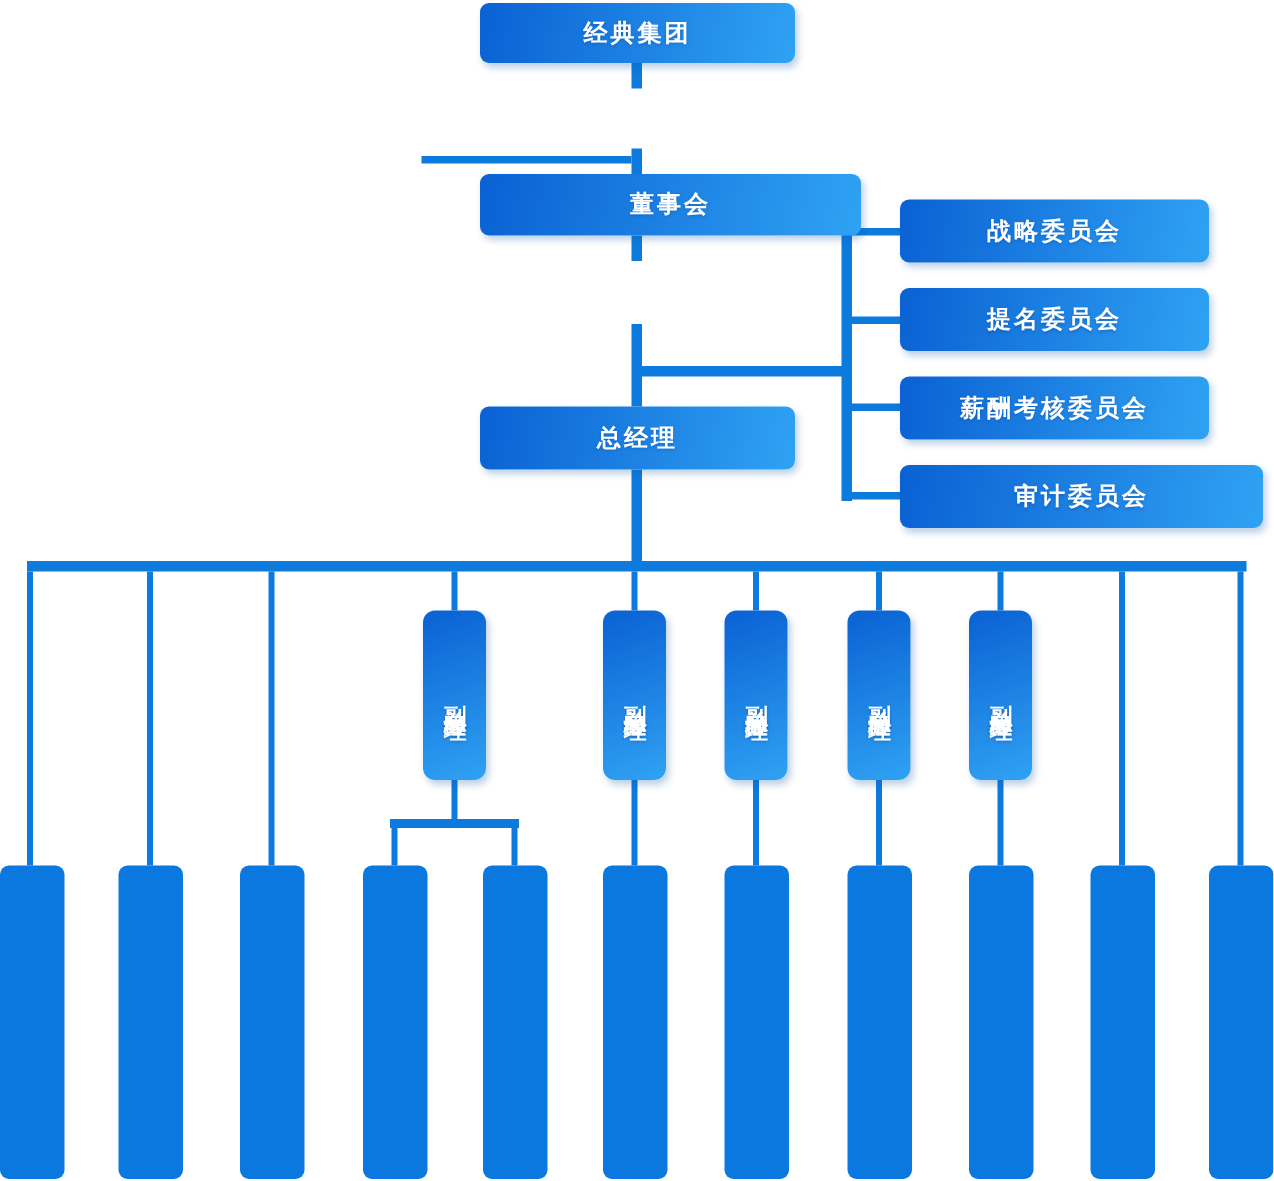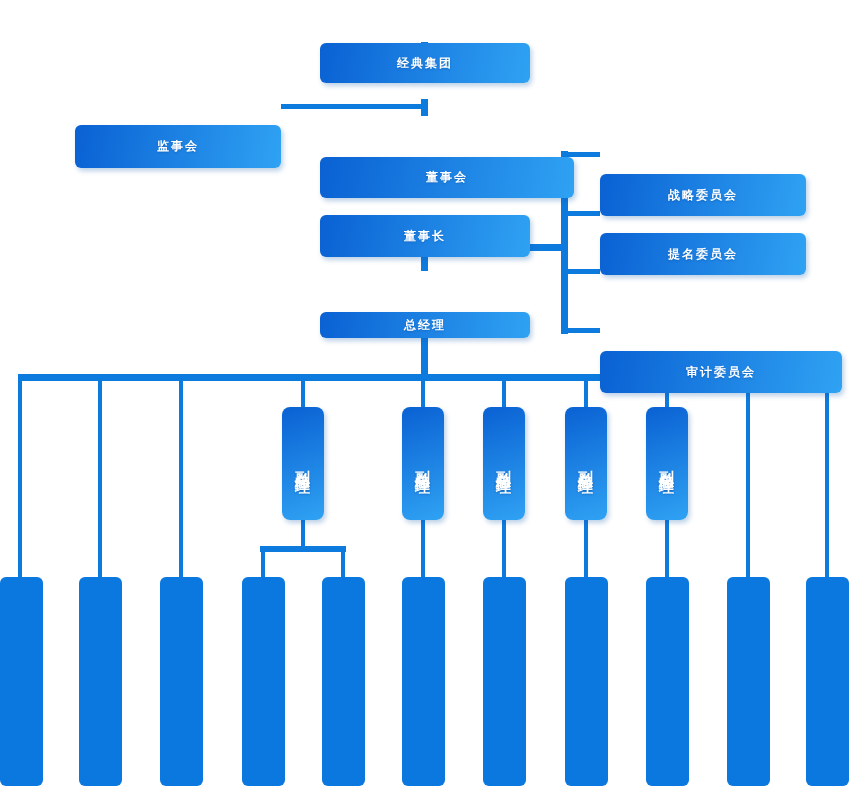--- a/index.html
+++ b/index.html
@@ -9,25 +9,24 @@
     --department-fill:#0a78de;
     --text:#ffffff;
     --background:#ffffff;
   }
   html,body{margin:0;padding:0;}
   body{background:var(--background);font-family:"Liberation Sans",sans-serif;}
   .canvas{position:relative;width:849px;height:787px;background:var(--background);overflow:hidden;}
   .ln{position:absolute;background:var(--line);}
   .node{
     position:absolute;display:flex;align-items:center;justify-content:center;
-    color:var(--text);font-weight:bold;font-size:12px;letter-spacing:2px;
+    color:var(--text);font-weight:bold;font-size:16px;letter-spacing:2px;
     background:linear-gradient(100deg,var(--gradient-start),var(--gradient-end));
     border-radius:6px;box-shadow:2px 3px 5px rgba(13,90,170,.28);
     text-shadow:0 1px 2px rgba(0,60,140,.35);
-    margin-top:41px;
   }
   .vnode{
     position:absolute;display:flex;align-items:center;justify-content:center;
     color:var(--text);font-weight:bold;font-size:15px;
     background:linear-gradient(160deg,var(--gradient-start),var(--gradient-end));
     border-radius:8px;box-shadow:2px 3px 5px rgba(13,90,170,.28);
     text-shadow:0 1px 2px rgba(0,60,140,.35);
   }
   .vnode span{writing-mode:vertical-rl;text-orientation:upright;letter-spacing:3px;line-height:1;}
   .dept{
@@ -74,38 +73,35 @@
   <div class="ln" style="left:341px;top:552px;width:4px;height:25px"></div>
 
   <div class="ln" style="left:421px;top:520px;width:4px;height:57px"></div>
   <div class="ln" style="left:502px;top:520px;width:4px;height:57px"></div>
   <div class="ln" style="left:584px;top:520px;width:4px;height:57px"></div>
   <div class="ln" style="left:665px;top:520px;width:4px;height:57px"></div>
 
   <div class="node" style="left:320px;top:2px;width:210px;height:40px">
     <span>经典集团</span>
   </div>
-  <div class="node" style="left:75px;top:84px;width:206px;height:43px">
-    <span>监事会</span>
-  </div>
   <div class="node" style="left:320px;top:116px;width:254px;height:41px">
     <span>董事会</span>
   </div>
-  <div class="node" style="left:320px;top:174px;width:210px;height:42px">
-    <span>董事长</span>
-  </div>
-  <div class="node" style="left:320px;top:271px;width:210px;height:26px">
+  <div class="node" style="left:320px;top:271px;width:210px;height:42px">
     <span>总经理</span>
   </div>
 
   <div class="node" style="left:600px;top:133px;width:206px;height:42px">
     <span>战略委员会</span>
   </div>
   <div class="node" style="left:600px;top:192px;width:206px;height:42px">
     <span>提名委员会</span>
+  </div>
+  <div class="node" style="left:600px;top:251px;width:206px;height:42px">
+    <span>薪酬考核委员会</span>
   </div>
   <div class="node" style="left:600px;top:310px;width:242px;height:42px">
     <span>审计委员会</span>
   </div>
 
   <div class="vnode" style="left:282px;top:407px;width:42px;height:113px">
     <span>副总经理</span>
   </div>
   <div class="vnode" style="left:402px;top:407px;width:42px;height:113px">
     <span>副总经理</span>

